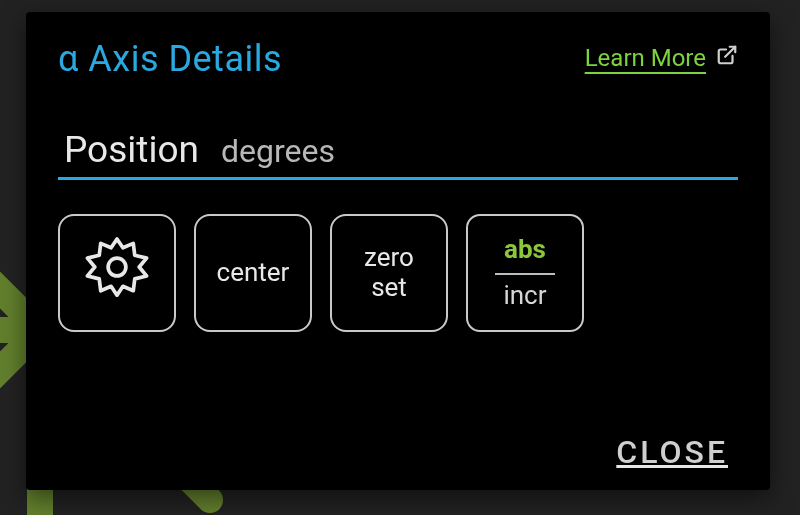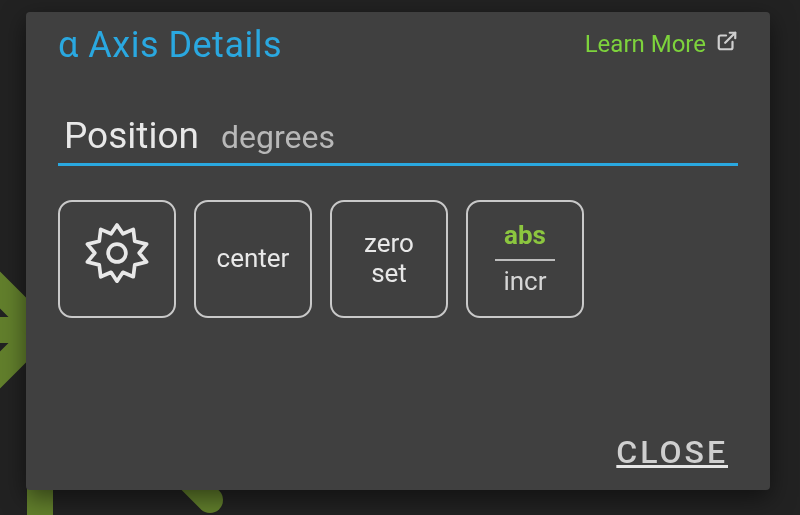--- a/index.html
+++ b/index.html
@@ -24,26 +24,26 @@
     opacity: 0.9;
   }
   .bg-decor svg { width: 100%; height: 100%; }
 
   .panel {
     position: absolute;
     left: 26px;
     top: 12px;
     width: 744px;
     height: 478px;
-    background: #404040;
+    background: #000000;
     border-radius: 4px;
     box-shadow: 0 8px 24px rgba(0,0,0,0.5);
     color: #e6e6e6;
     box-sizing: border-box;
-    padding: 12px 32px 18px 32px;
+    padding: 26px 32px 18px 32px;
     display: flex;
     flex-direction: column;
   }
 
   .header-row {
     display: flex;
     justify-content: space-between;
     align-items: flex-start;
   }
 
@@ -53,20 +53,21 @@
     font-weight: 400;
     letter-spacing: 0.5px;
   }
 
   .learn-more {
     display: inline-flex;
     align-items: center;
     gap: 10px;
     color: #7dd33c;
     font-size: 24px;
+    text-decoration: underline;
     text-underline-offset: 6px;
     cursor: pointer;
     margin-top: 6px;
   }
   .learn-more svg { width: 22px; height: 22px; }
 
   .position-row {
     display: flex;
     align-items: baseline;
     gap: 22px;
@@ -124,21 +125,21 @@
   .sq-btn .divider {
     width: 60px;
     height: 0;
     border-top: 2px solid #bdbdbd;
     margin: 2px 0 6px 0;
   }
   .sq-btn .bottom {
     color: #d6d6d6;
     font-weight: 400;
   }
-  .sq-btn.single { font-weight: 400; }
+  .sq-btn.single { font-weight: 400; border-radius: 16px; }
   .sq-btn svg { width: 74px; height: 74px; }
 
   .footer {
     margin-top: auto;
     display: flex;
     justify-content: flex-end;
     padding-right: 4px;
     text-decoration: underline;
   }
   .close-btn {

